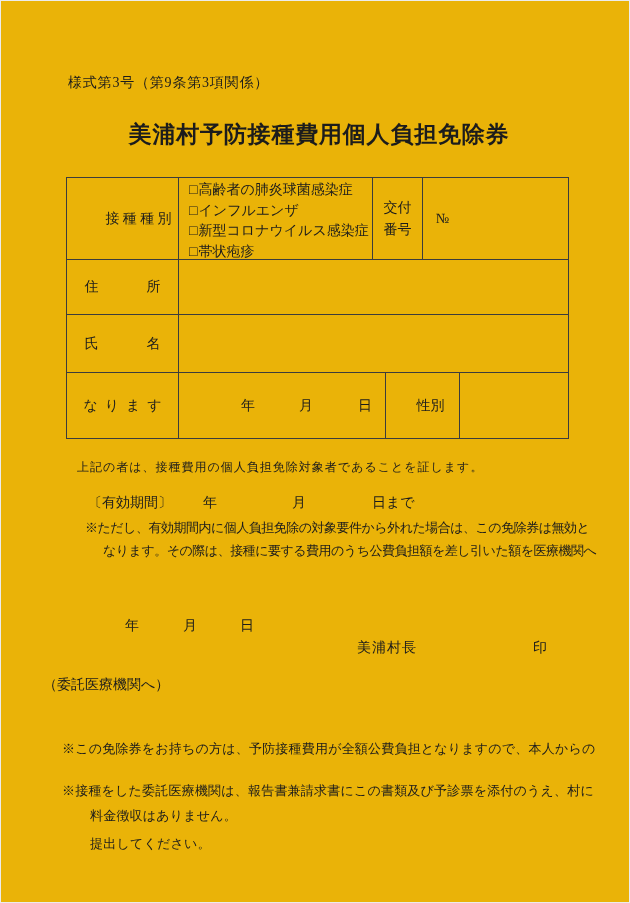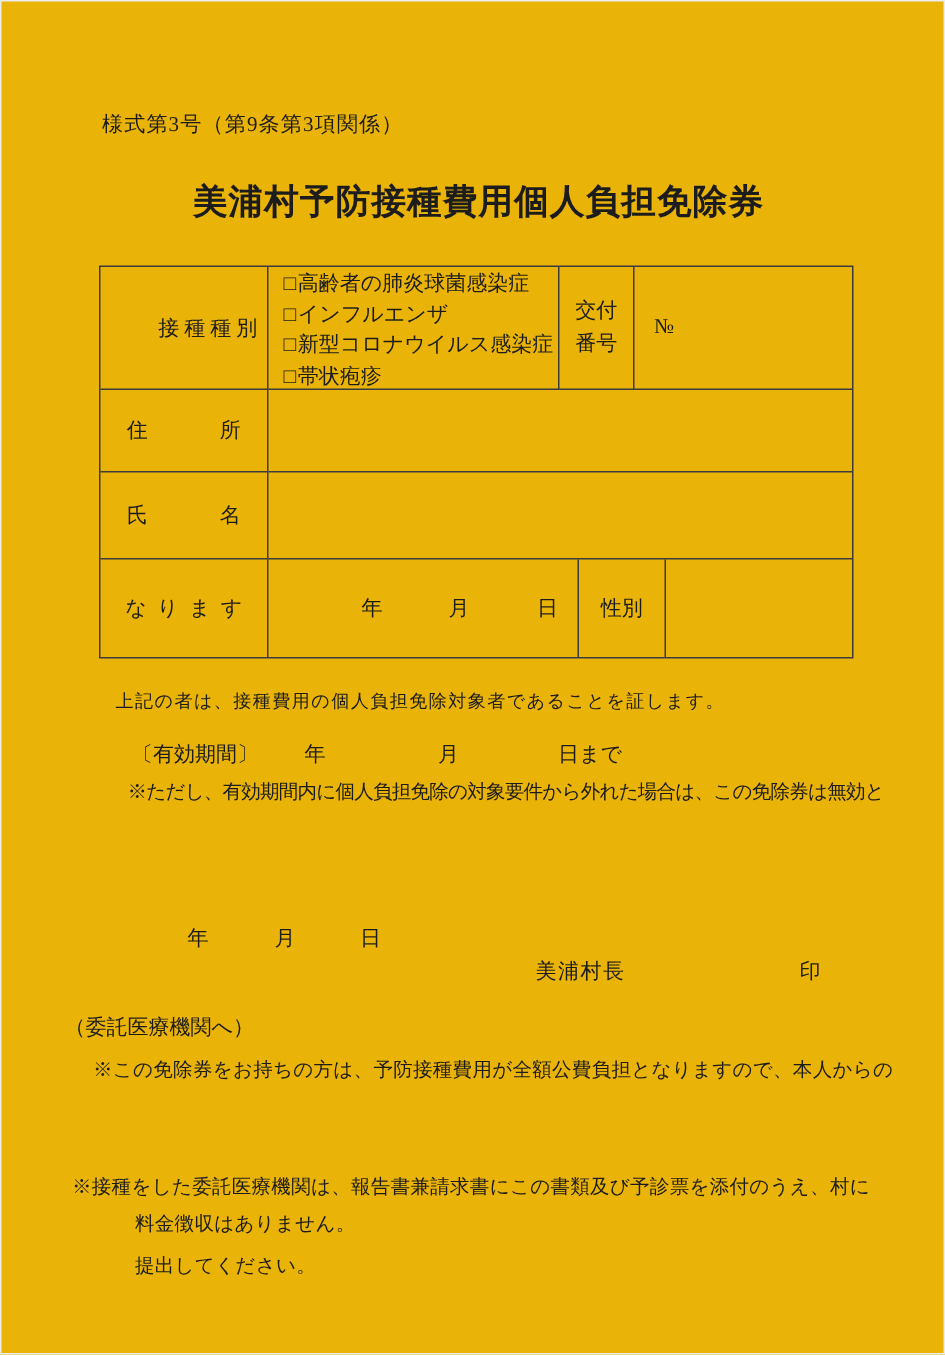--- a/index.html
+++ b/index.html
@@ -29,21 +29,21 @@
   .c-vo{left:112px;top:0;width:194px;height:82px;padding:2px 0 0 10px;line-height:20.5px;}
   .c-vi{left:306px;top:0;width:50px;height:82px;flex-direction:column;line-height:22px;align-items:center;}
   .c-vn{left:356px;top:0;right:0;height:82px;display:flex;align-items:center;
         padding-left:13px;font-size:14px;}
   .c-al{left:0;top:82px;width:112px;height:55px;}
   .c-av{left:112px;top:82px;right:0;height:55px;}
   .c-nl{left:0;top:137px;width:112px;height:58px;}
   .c-nv{left:112px;top:137px;right:0;height:58px;}
   .c-bl{left:0;top:195px;width:112px;height:65px;}
   .c-bv{left:112px;top:195px;width:207px;height:65px;}
-  .c-gl{left:319px;top:195px;width:58px;height:65px;}
+  .c-gl{left:335px;top:195px;width:58px;height:65px;}
   .c-gv{left:377px;top:195px;right:0;height:65px;}
   .bspan{position:absolute;top:50%;transform:translateY(-50%);}
   .opt .box{margin-right:1px;}
   
   .certify{left:77px;top:459px;font-size:12px;letter-spacing:1px;}
   .validity{left:88px;top:494px;height:20px;font-size:14px;}
   .validity span{position:absolute;top:0;}
   .v-label{left:0;}
   .v-year{left:115px;}
   .v-month{left:204px;}
@@ -53,23 +53,23 @@
   .note-l2{left:103px;top:542px;}
   .note-l3{left:103px;top:565px;}
   .issuedate{left:125px;top:617px;height:20px;font-size:14px;}
   .issuedate span{position:absolute;top:0;}
   .d-year{left:0;} .d-month{left:58px;} .d-day{left:115px;}
   .mayor{left:357px;top:639px;font-size:14px;letter-spacing:1px;}
   .seal{left:533px;top:639px;font-size:14px;}
   
   .f-head{left:43px;top:676px;font-size:14px;}
   .fnote{font-size:13px;letter-spacing:0.2px;}
-  .f1l1{left:62px;top:704px;}
+  .f1l1{left:62px;top:740px;}
   .f1l2{left:90px;top:791px;margin-top:16px;}
-  .f2l1{left:48px;top:782px;}
+  .f2l1{left:62px;top:782px;}
   .f2l2{left:90px;top:803px;margin-top:32px;}
 </style>
 </head>
 <body>
 
 <div class="page">
 
   <div class="abs form-no">様式第3号（第9条第3項関係）</div>
   <h1 class="abs title">美浦村予防接種費用個人負担免除券</h1>
 
@@ -127,20 +127,21 @@
   <div class="abs certify">上記の者は、接種費用の個人負担免除対象者であることを証します。</div>
 
   <div class="abs validity">
     <span class="v-label">〔有効期間〕</span>
     <span class="v-year">年</span>
     <span class="v-month">月</span>
     <span class="v-day">日まで</span>
   </div>
 
   <div class="abs note note-l1">※ただし、有効期間内に個人負担免除の対象要件から外れた場合は、この免除券は無効と</div>
+  <div class="abs note note-l2">なります。その際は、接種に要する費用のうち公費負担額を差し引いた額を医療機関へ</div>
 
   <div class="abs issuedate">
     <span class="d-year">年</span>
     <span class="d-month">月</span>
     <span class="d-day">日</span>
   </div>
 
   <div class="abs mayor">美浦村長</div>
   <div class="abs seal">印</div>
 

